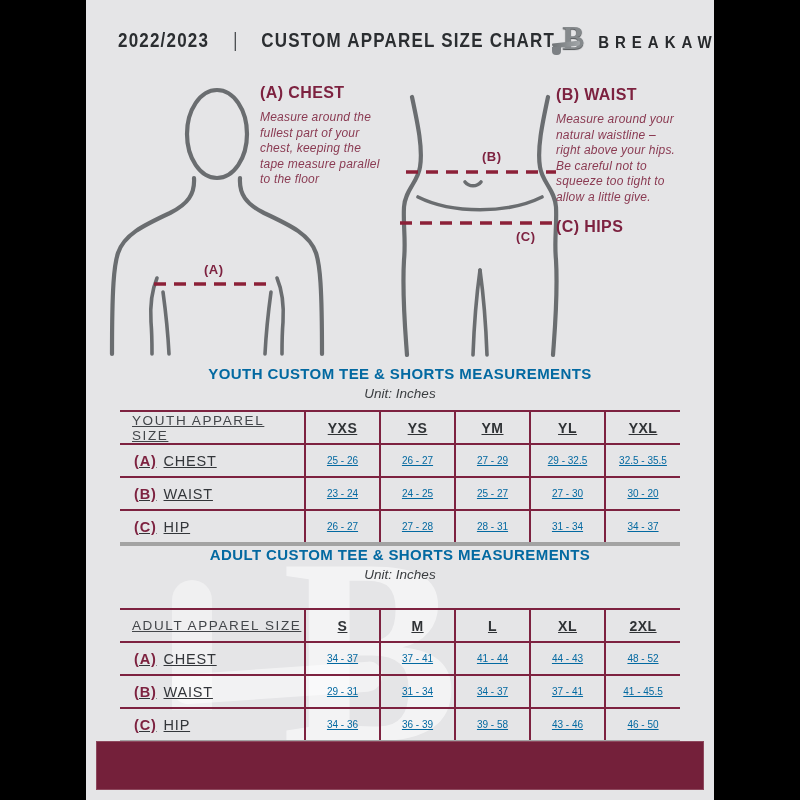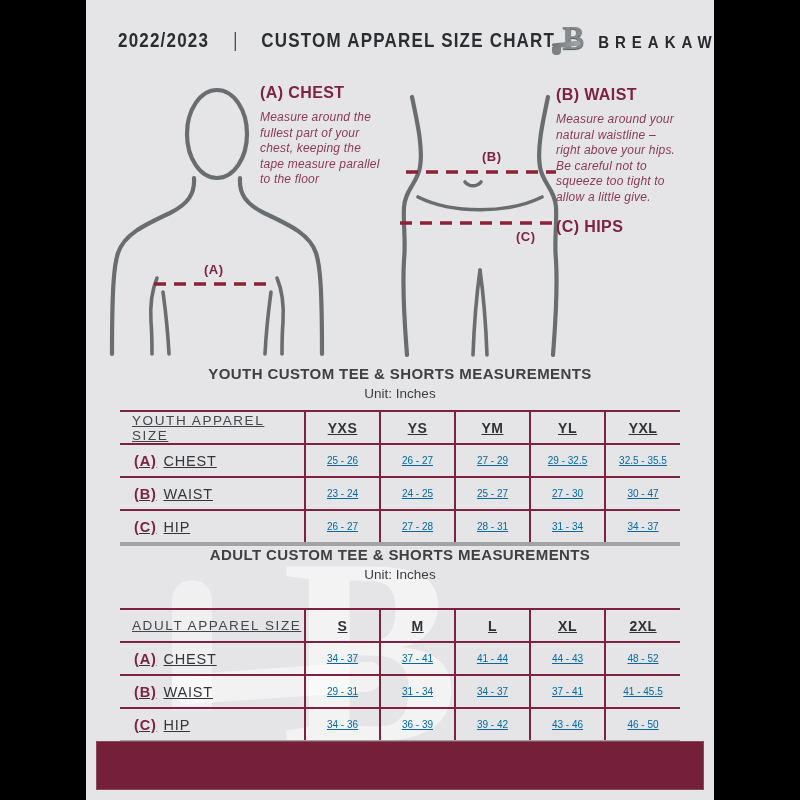--- a/index.html
+++ b/index.html
@@ -57,25 +57,25 @@
   .instr-body{
     margin-top:8px;font-size:12px;font-style:italic;color:#8a3a52;
     line-height:1.3;white-space:pre-line;font-weight:500;letter-spacing:.2px;
   }
   .instr-a{left:174px;top:84px;width:165px;}
   .instr-b{left:470px;top:86px;width:155px;}
   .instr-c{left:470px;top:218px;width:155px;}
   
   .section-title{
     position:absolute;left:34px;width:560px;text-align:center;
-    font-size:15px;font-weight:700;color:#404040;letter-spacing:.4px;z-index:2;
+    font-size:15px;font-weight:700;color:#0369a1;letter-spacing:.4px;z-index:2;
   }
   .section-unit{
     position:absolute;left:34px;width:560px;text-align:center;
-    font-size:13.5px;color:#3a3d40;z-index:2;
+    font-size:13.5px;font-style:italic;color:#3a3d40;z-index:2;
   }
   .yt-title{top:365px;} .yt-unit{top:386px;}
   .ad-title{top:546px;} .ad-unit{top:567px;}
   table{
     position:absolute;left:34px;border-collapse:collapse;table-layout:fixed;
     width:560px;z-index:2;
   }
   .yt-table{top:410px;} .ad-table{top:608px;}
   td{padding:0;height:31px;border-top:2px solid #7d2240;text-decoration:underline;}
   tr:last-child td{border-bottom:4px solid #a3a3a3;}
@@ -208,21 +208,21 @@
       <td class="cell-val">27 - 29</td>
       <td class="cell-val">29 - 32.5</td>
       <td class="cell-val">32.5 - 35.5</td>
     </tr>
     <tr>
       <td class="row-label"><span class="row-prefix">(B)</span><span>WAIST</span></td>
       <td class="cell-val">23 - 24</td>
       <td class="cell-val">24 - 25</td>
       <td class="cell-val">25 - 27</td>
       <td class="cell-val">27 - 30</td>
-      <td class="cell-val">30 - 47</td>
+      <td class="cell-val">30 - 20</td>
     </tr>
     <tr>
       <td class="row-label"><span class="row-prefix">(C)</span><span>HIP</span></td>
       <td class="cell-val">26 - 27</td>
       <td class="cell-val">27 - 28</td>
       <td class="cell-val">28 - 31</td>
       <td class="cell-val">31 - 34</td>
       <td class="cell-val">34 - 37</td>
     </tr>
   </tbody>
@@ -261,21 +261,21 @@
       <td class="cell-val">29 - 31</td>
       <td class="cell-val">31 - 34</td>
       <td class="cell-val">34 - 37</td>
       <td class="cell-val">37 - 41</td>
       <td class="cell-val">41 - 45.5</td>
     </tr>
     <tr>
       <td class="row-label"><span class="row-prefix">(C)</span><span>HIP</span></td>
       <td class="cell-val">34 - 36</td>
       <td class="cell-val">36 - 39</td>
-      <td class="cell-val">39 - 42</td>
+      <td class="cell-val">39 - 58</td>
       <td class="cell-val">43 - 46</td>
       <td class="cell-val">46 - 50</td>
     </tr>
   </tbody>
     </table>
 
   <div class="footer-bar"></div>
 
 </div>
 

